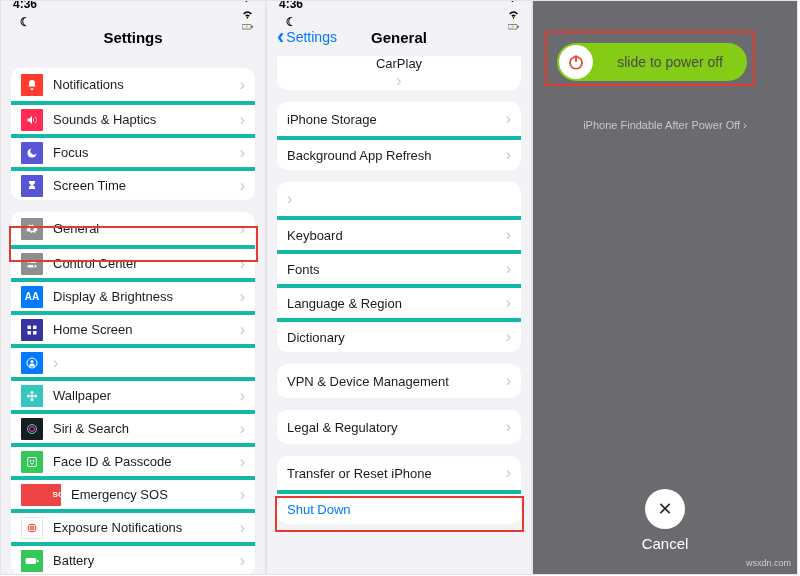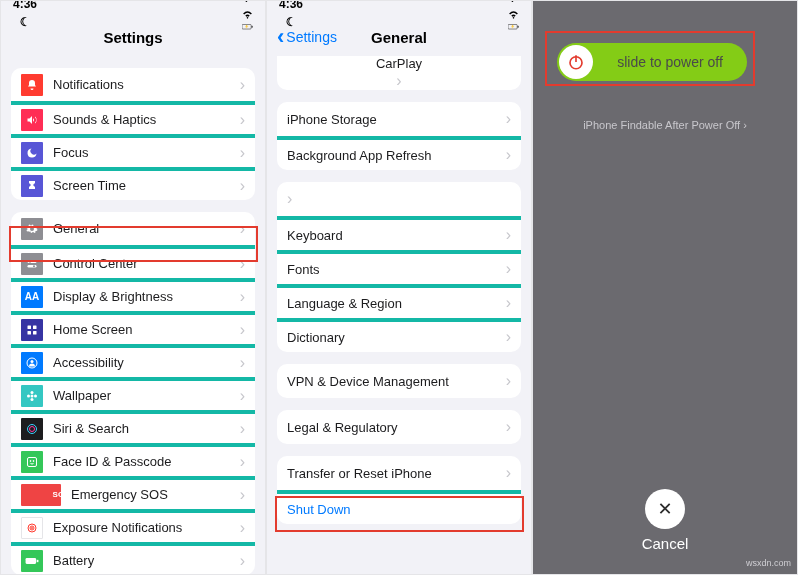--- a/index.html
+++ b/index.html
@@ -176,21 +176,20 @@
         <span class="chev">›</span>
       </div>
       <div class="row">
         <span class="icon" style="background: rgb(0, 122, 255);">
           <svg width="12" height="12" viewBox="0 0 24 24" fill="#fff">
             <circle cx="12" cy="12" r="10" fill="none" stroke="#fff" stroke-width="2"></circle>
             <circle cx="12" cy="9" r="3"></circle>
             <path d="M6 19a6 6 0 0 1 12 0z"></path>
           </svg>
         </span>
-        <span class="label">Accessibility</span>
         <span class="chev">›</span>
       </div>
       <div class="row">
         <span class="icon" style="background: rgb(52, 199, 194);">
           <svg width="12" height="12" viewBox="0 0 24 24" fill="#fff">
             <circle cx="12" cy="12" r="3"></circle>
             <circle cx="12" cy="5" r="3"></circle>
             <circle cx="12" cy="19" r="3"></circle>
             <circle cx="5" cy="12" r="3"></circle>
             <circle cx="19" cy="12" r="3"></circle>

